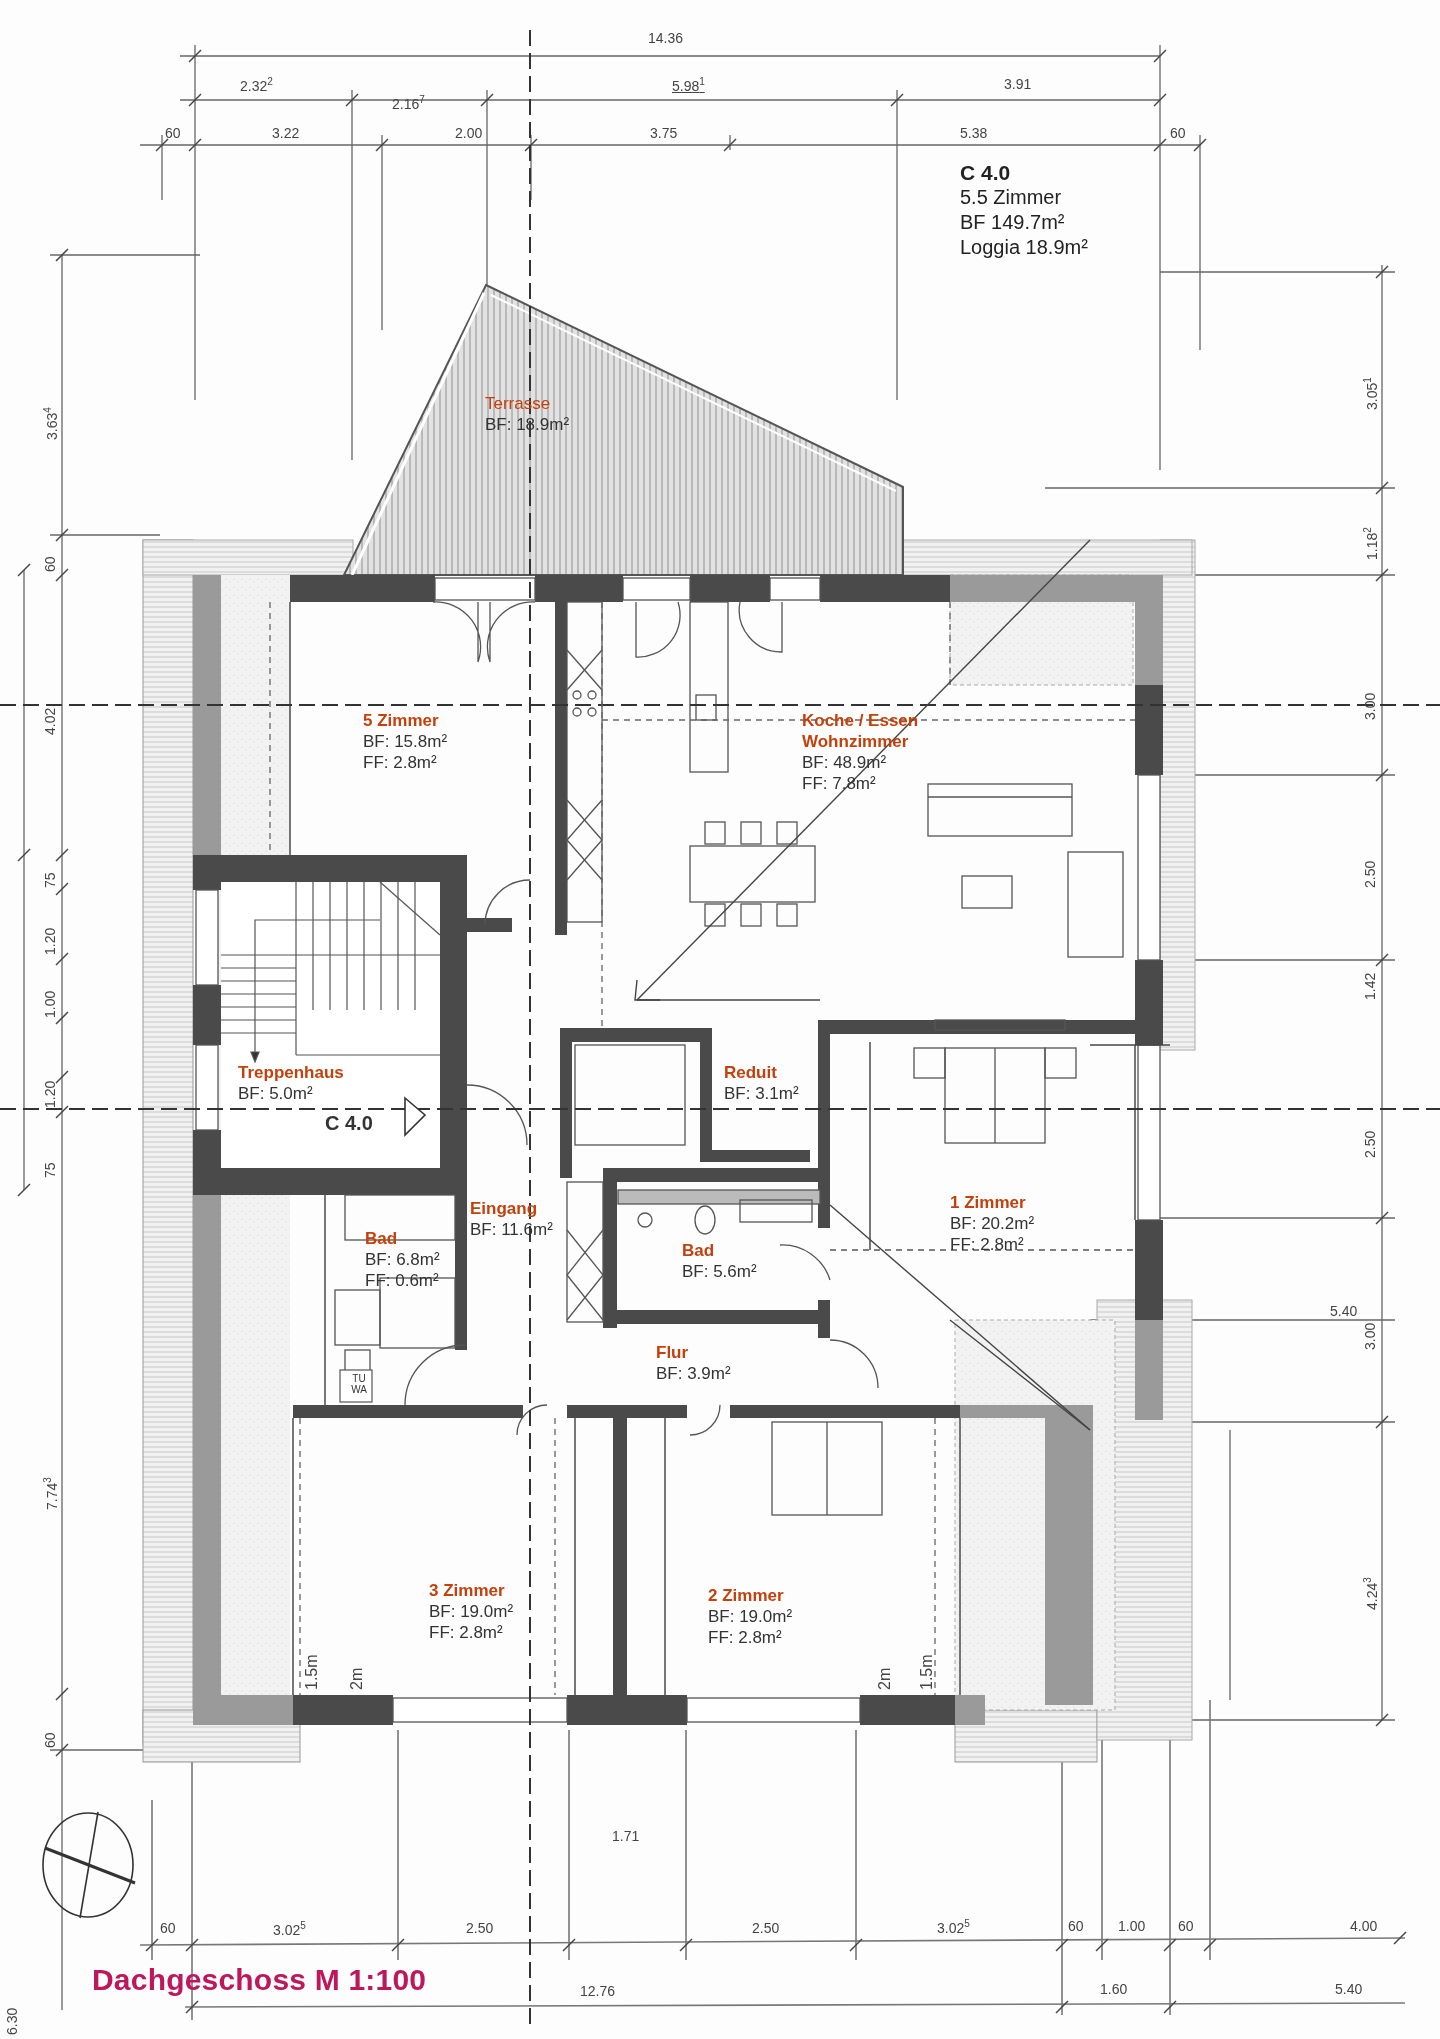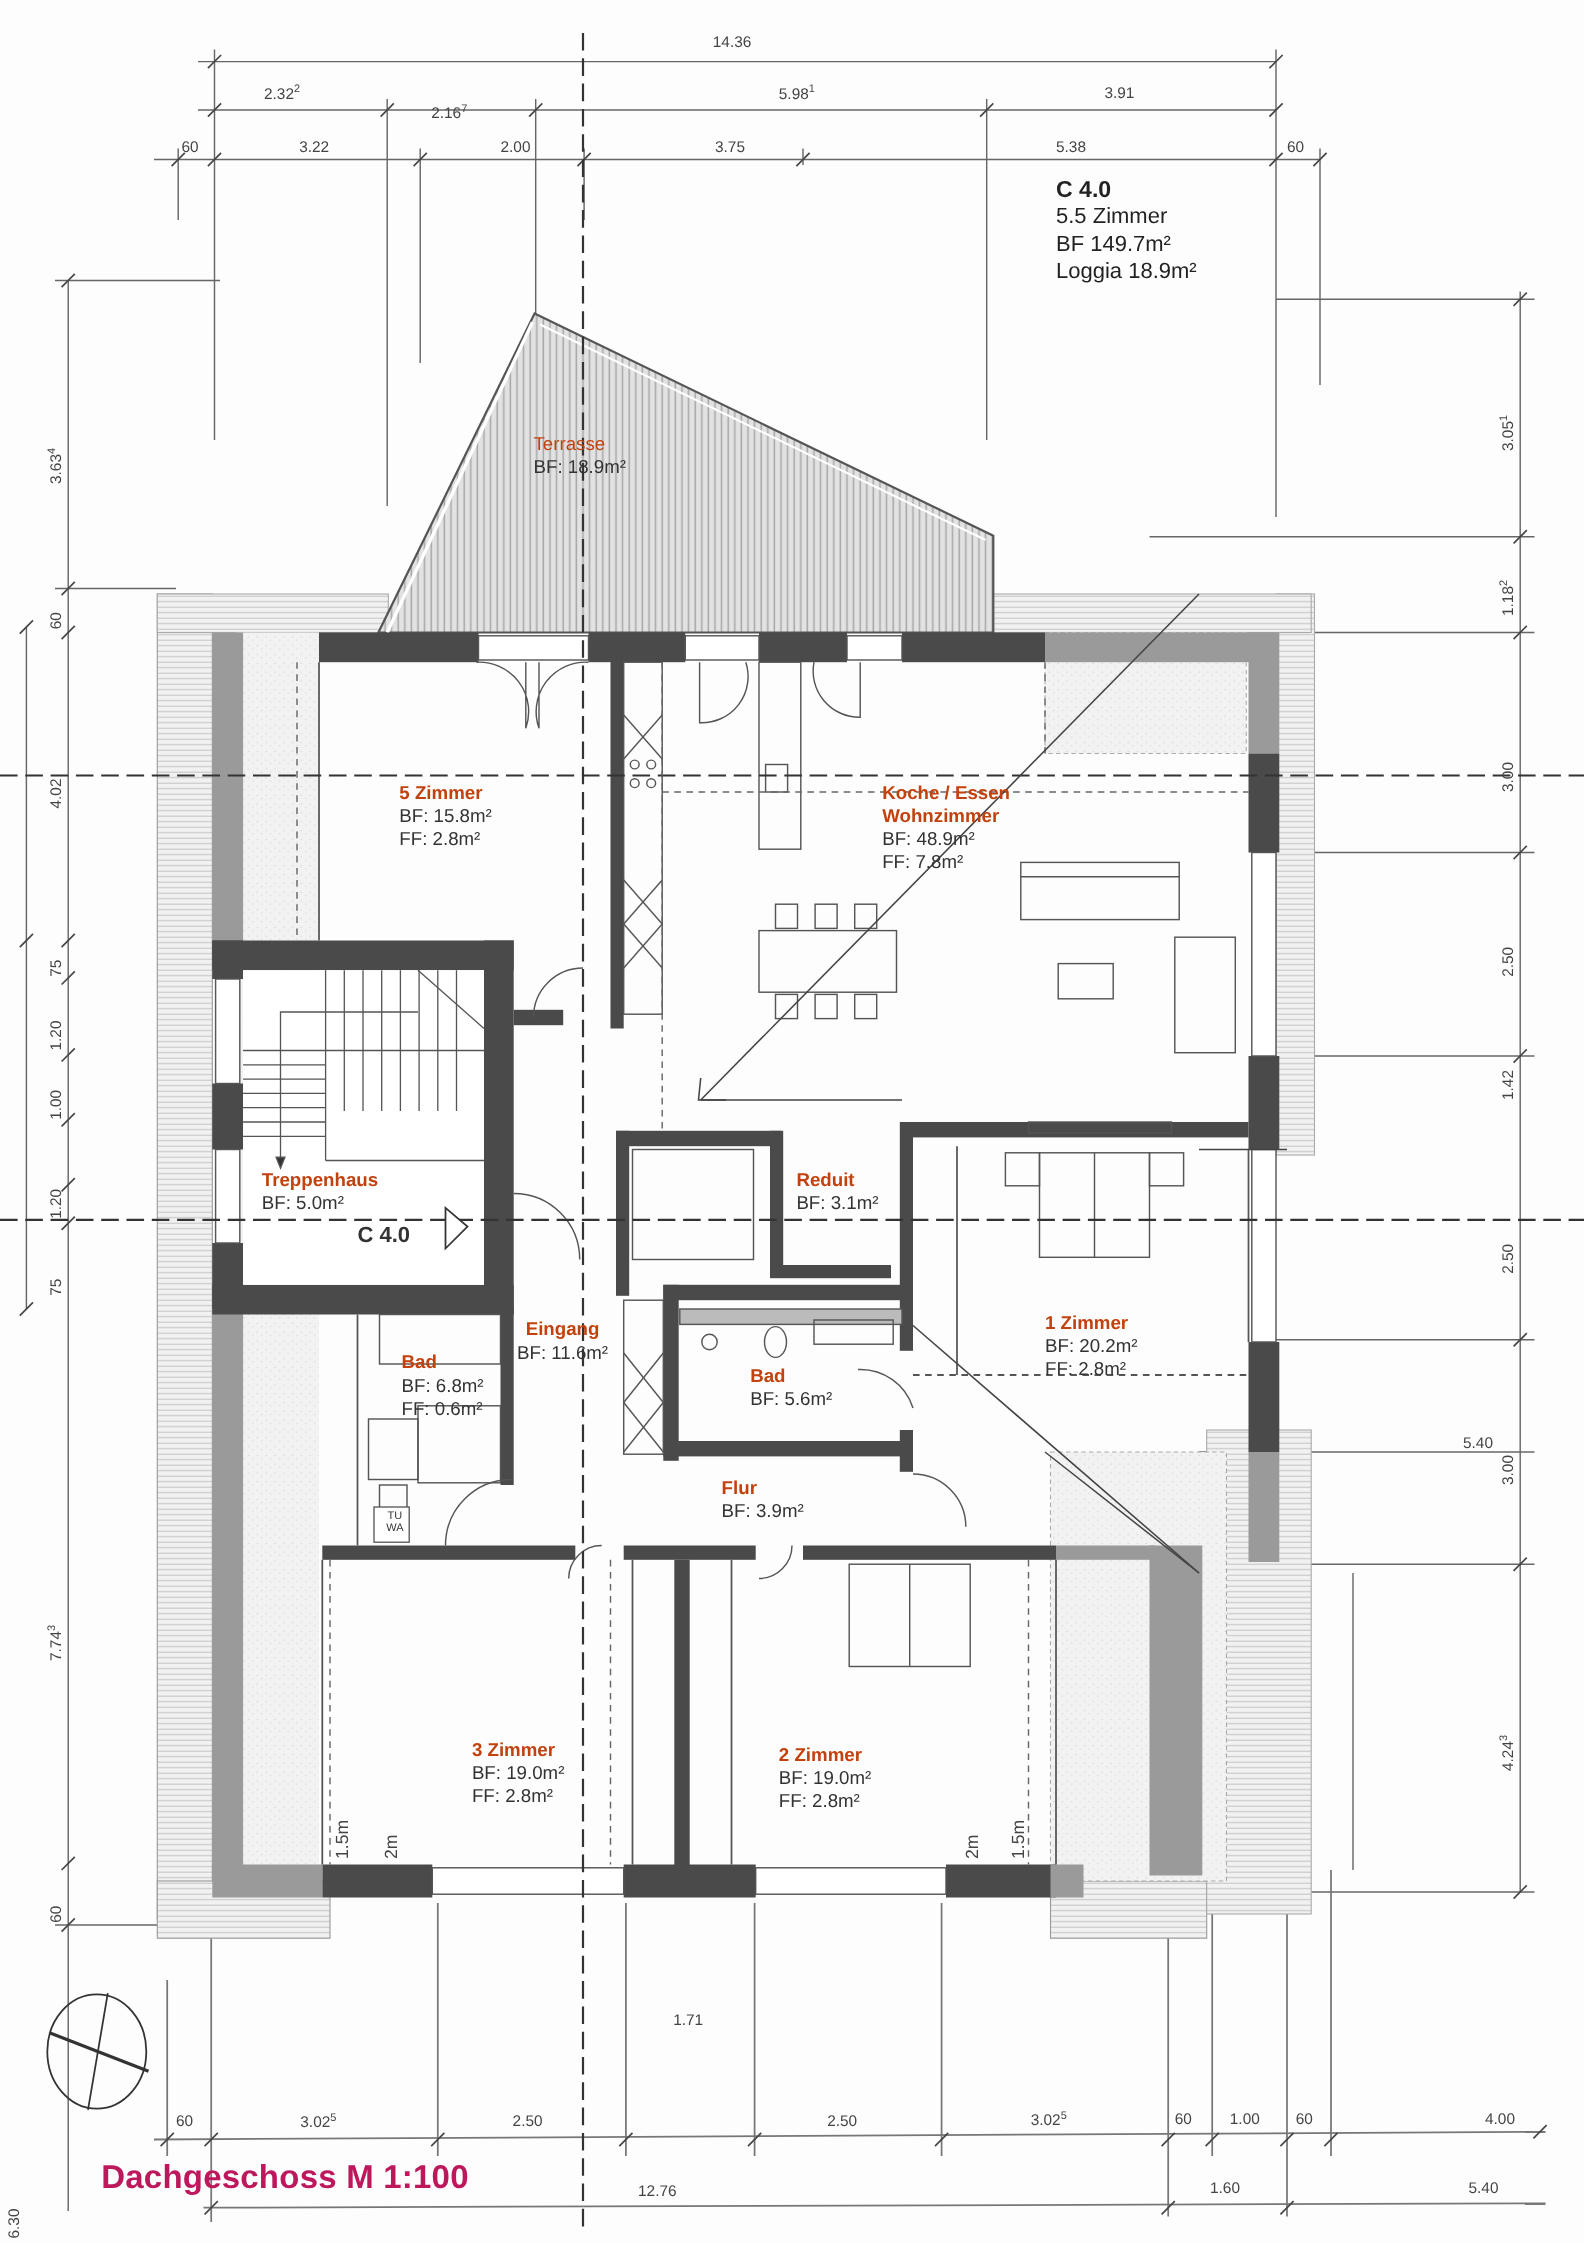--- a/index.html
+++ b/index.html
@@ -395,21 +395,21 @@
   <div>BF: 5.0m²</div>
 </div>
 
 <div class="lbl" style="left:325px;top:1113px;font-size:20px;font-weight:bold;">C 4.0</div>
 
 <div class="lbl" style="left:724px;top:1062px;">
   <div class="t">Reduit</div>
   <div>BF: 3.1m²</div>
 </div>
 
-<div class="lbl" style="left:470px;top:1198px;text-align:center;">
+<div class="lbl" style="left:470px;top:1198px;">
   <div class="t">Eingang</div>
   <div>BF: 11.6m²</div>
 </div>
 
 <div class="lbl" style="left:365px;top:1228px;">
   <div class="t">Bad</div>
   <div>BF: 6.8m²</div>
   <div>FF: 0.6m²</div>
 </div>
 
@@ -447,21 +447,21 @@
 </div>
 
 <div class="dimv" style="left:303px;top:1690px;font-size:16px;">1.5m</div>
 <div class="dimv" style="left:348px;top:1690px;font-size:16px;">2m</div>
 <div class="dimv" style="left:876px;top:1690px;font-size:16px;">2m</div>
 <div class="dimv" style="left:918px;top:1690px;font-size:16px;">1.5m</div>
 
 <div class="dim" style="left:648px;top:30px;">14.36</div>
 <div class="dim" style="left:240px;top:76px;"><span>2.32</span><sup>2</sup></div>
 <div class="dim" style="left:392px;top:76px;margin-top:18px;"><span>2.16</span><sup>7</sup></div>
-<div class="dim" style="left:708px;top:76px;"><span>5.98</span><sup>1</sup></div>
+<div class="dim" style="left:672px;top:76px;text-decoration:underline;"><span>5.98</span><sup>1</sup></div>
 <div class="dim" style="left:1004px;top:76px;">3.91</div>
 <div class="dim" style="left:165px;top:125px;">60</div>
 <div class="dim" style="left:272px;top:125px;">3.22</div>
 <div class="dim" style="left:455px;top:125px;">2.00</div>
 <div class="dim" style="left:650px;top:125px;">3.75</div>
 <div class="dim" style="left:960px;top:125px;">5.38</div>
 <div class="dim" style="left:1170px;top:125px;">60</div>
 
 <div class="dimv" style="left:42px;top:440px;"><span>3.63</span><sup>4</sup></div>
 <div class="dimv" style="left:42px;top:1510px;"><span>7.74</span><sup>3</sup></div>

